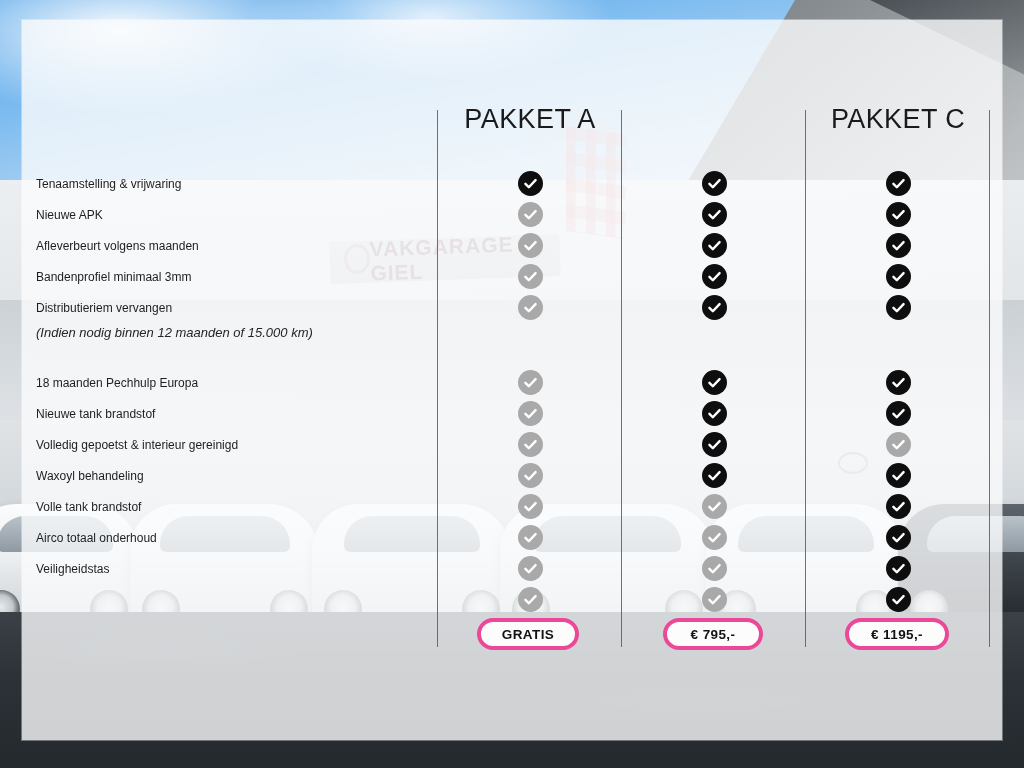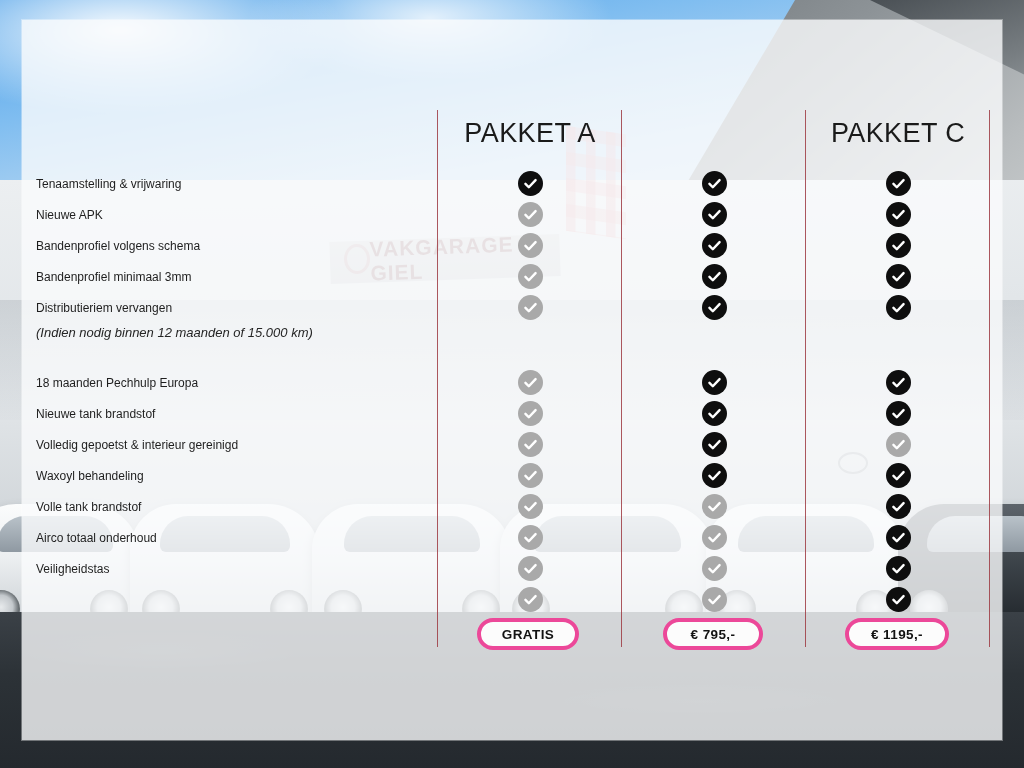--- a/index.html
+++ b/index.html
@@ -151,21 +151,21 @@
     top: 110px;
     width: 1px;
     height: 537px;
     background: #9d3a42;
     opacity: 0.85;
   }
 
   
   .pkg-header {
     position: absolute;
-    top: 118px;
+    top: 104px;
     width: 186px;
     text-align: center;
     font-size: 27px;
     font-weight: normal;
     letter-spacing: 0.4px;
     color: #1a1a1a;
     white-space: nowrap;
   }
 
   
@@ -292,21 +292,21 @@
   <div class="col-divider" style="left:805px;"></div>
   <div class="col-divider" style="left:989px;"></div>
 
   <div class="pkg-header" style="left:437px;">PAKKET A</div>
   <div class="pkg-header" style="left:805px;">PAKKET C</div>
 
   <div id="feature-list">
 
     <div class="feature-row">Tenaamstelling &amp; vrijwaring</div>
     <div class="feature-row">Nieuwe APK</div>
-    <div class="feature-row">Bandenprofiel volgens schema</div>
+    <div class="feature-row">Afleverbeurt volgens maanden</div>
     <div class="feature-row">Bandenprofiel minimaal 3mm</div>
     <div class="feature-row">Distributieriem vervangen</div>
     <div class="feature-note">(Indien nodig binnen 12 maanden of 15.000 km)</div>
     <div class="group-gap"></div>
 
     <div class="feature-row">18 maanden Pechhulp Europa</div>
     <div class="feature-row">Nieuwe tank brandstof</div>
     <div class="feature-row">Volledig gepoetst &amp; interieur gereinigd</div>
     <div class="feature-row">Waxoyl behandeling</div>
     <div class="feature-row">Volle tank brandstof</div>

